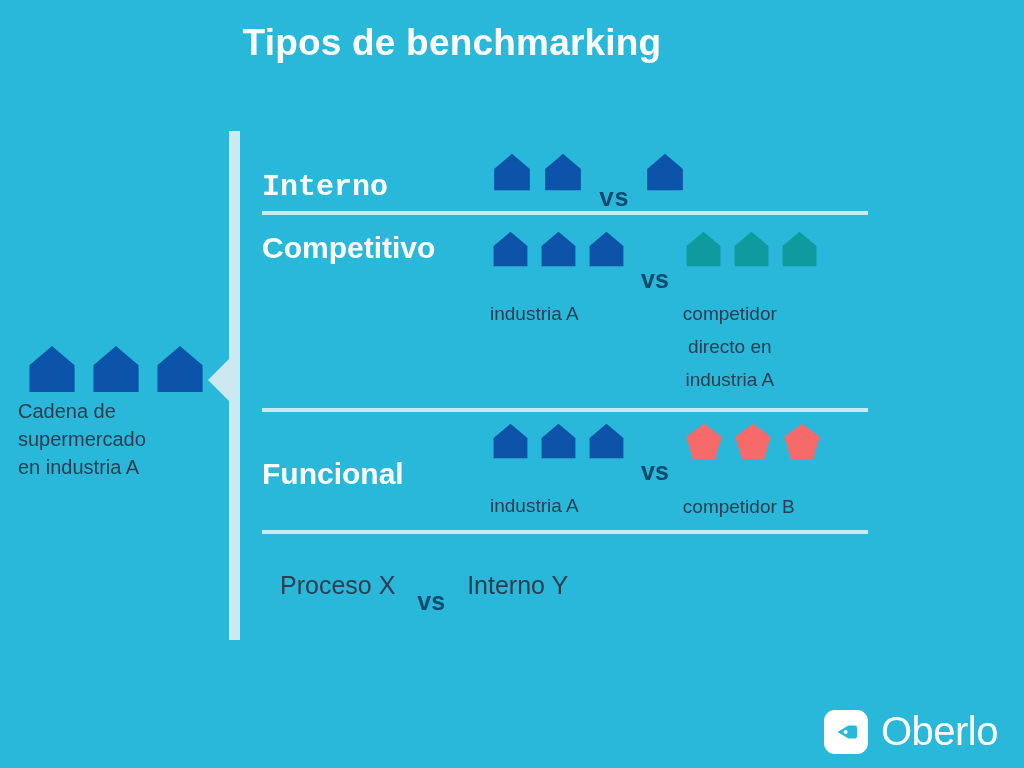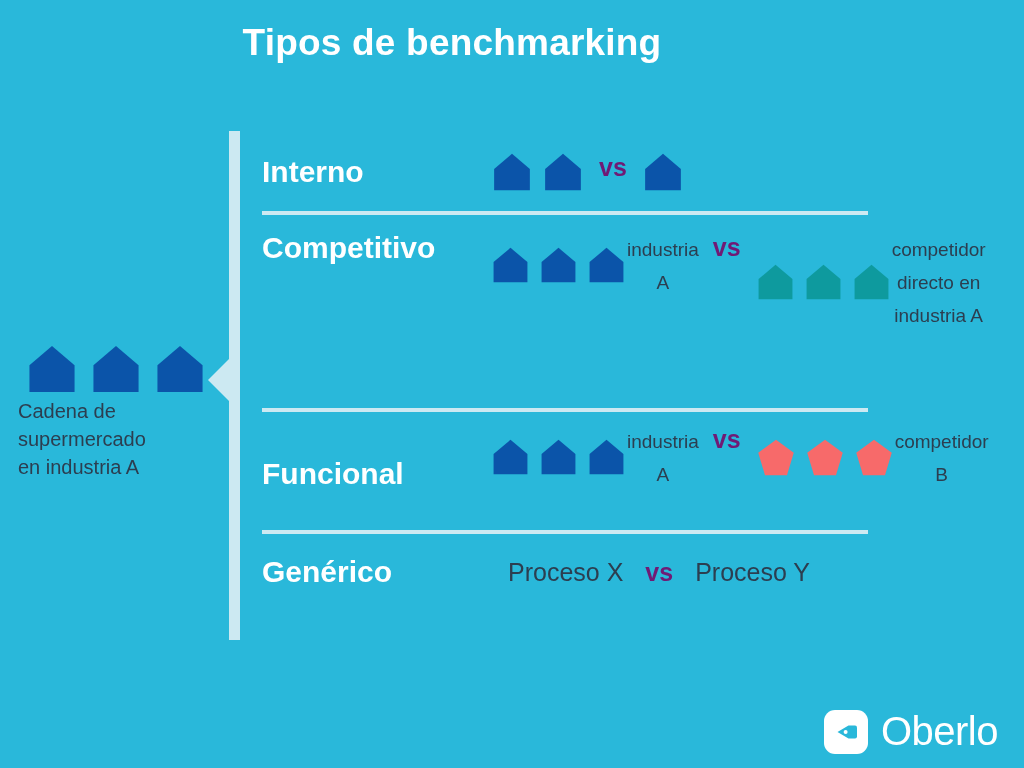--- a/index.html
+++ b/index.html
@@ -93,58 +93,60 @@
     flex: 0 0 228px;
   }
   .row-content {
     flex: 1 1 auto;
     display: flex;
     align-items: flex-start;
   }
 
   .group {
     display: flex;
-    flex-direction: row;
-    align-items: center;
+    flex-direction: column;
+    align-items: flex-start;
+    gap: 28px;
   }
   .group-icons {
     display: flex;
     gap: 7px;
     align-items: flex-end;
   }
   .group-caption {
     color: #2c3e50;
     font-size: 19px;
     line-height: 33px;
     text-align: center;
     margin-top: 2px;
     white-space: pre-line;
   }
   .vs {
-    color: #701a75;
+    color: #0c4a6e;
     font-size: 25px;
     font-weight: bold;
+    margin-top: 32px;
   }
 
   
   .shape {
     display: block;
   }
 
   
   .divider {
     position: absolute;
     left: 0;
     width: 606px;
     height: 4px;
     background: #cce9f2;
   }
 
   
-  #row-interno      { top: 22px; }
+  #row-interno      { top: 22px; font-family: Liberation Mono, monospace; }
   #div-1            { top: 80px; }
   #row-competitivo  { top: 100px; align-items: flex-start; }
   #row-competitivo .row-label { }
   #div-2            { top: 277px; }
   #row-funcional    { top: 292px; align-items: flex-start; }
   #row-funcional .row-label { margin-top: 34px; }
   #div-3            { top: 399px; }
   #row-generico     { top: 424px; }
 
   
@@ -320,25 +322,24 @@
               <path d="M50 2 L98 37 L79.7 98 L20.3 98 L2 37 Z" fill="#f76a6a"></path>
             </svg>
           </div>
         <div class="group-caption">competidor B</div>
       </div>
     </div>
   </div>
   <div class="divider" id="div-3"></div>
 
   <div class="row" id="row-generico">
-    <div class="row-label">Genérico</div>
     <div class="row-content proc-row">
       <span class="proc-text">Proceso X</span>
       <span class="vs">vs</span>
-      <span class="proc-text">Proceso Y</span>
+      <span class="proc-text">Interno Y</span>
     </div>
   </div>
 
 </div>
 
 <div class="logo">
   <div class="logo-mark">
     <svg width="30" height="30" viewBox="0 0 30 30" aria-hidden="true">
       <path d="M17.5 8.5 H24 a2 2 0 0 1 2 2 v9 a2 2 0 0 1 -2 2 h-6.5 L6.5 15 Z" fill="#29b8da"></path>
       <circle cx="14.6" cy="15" r="2.0" fill="#ffffff"></circle>

